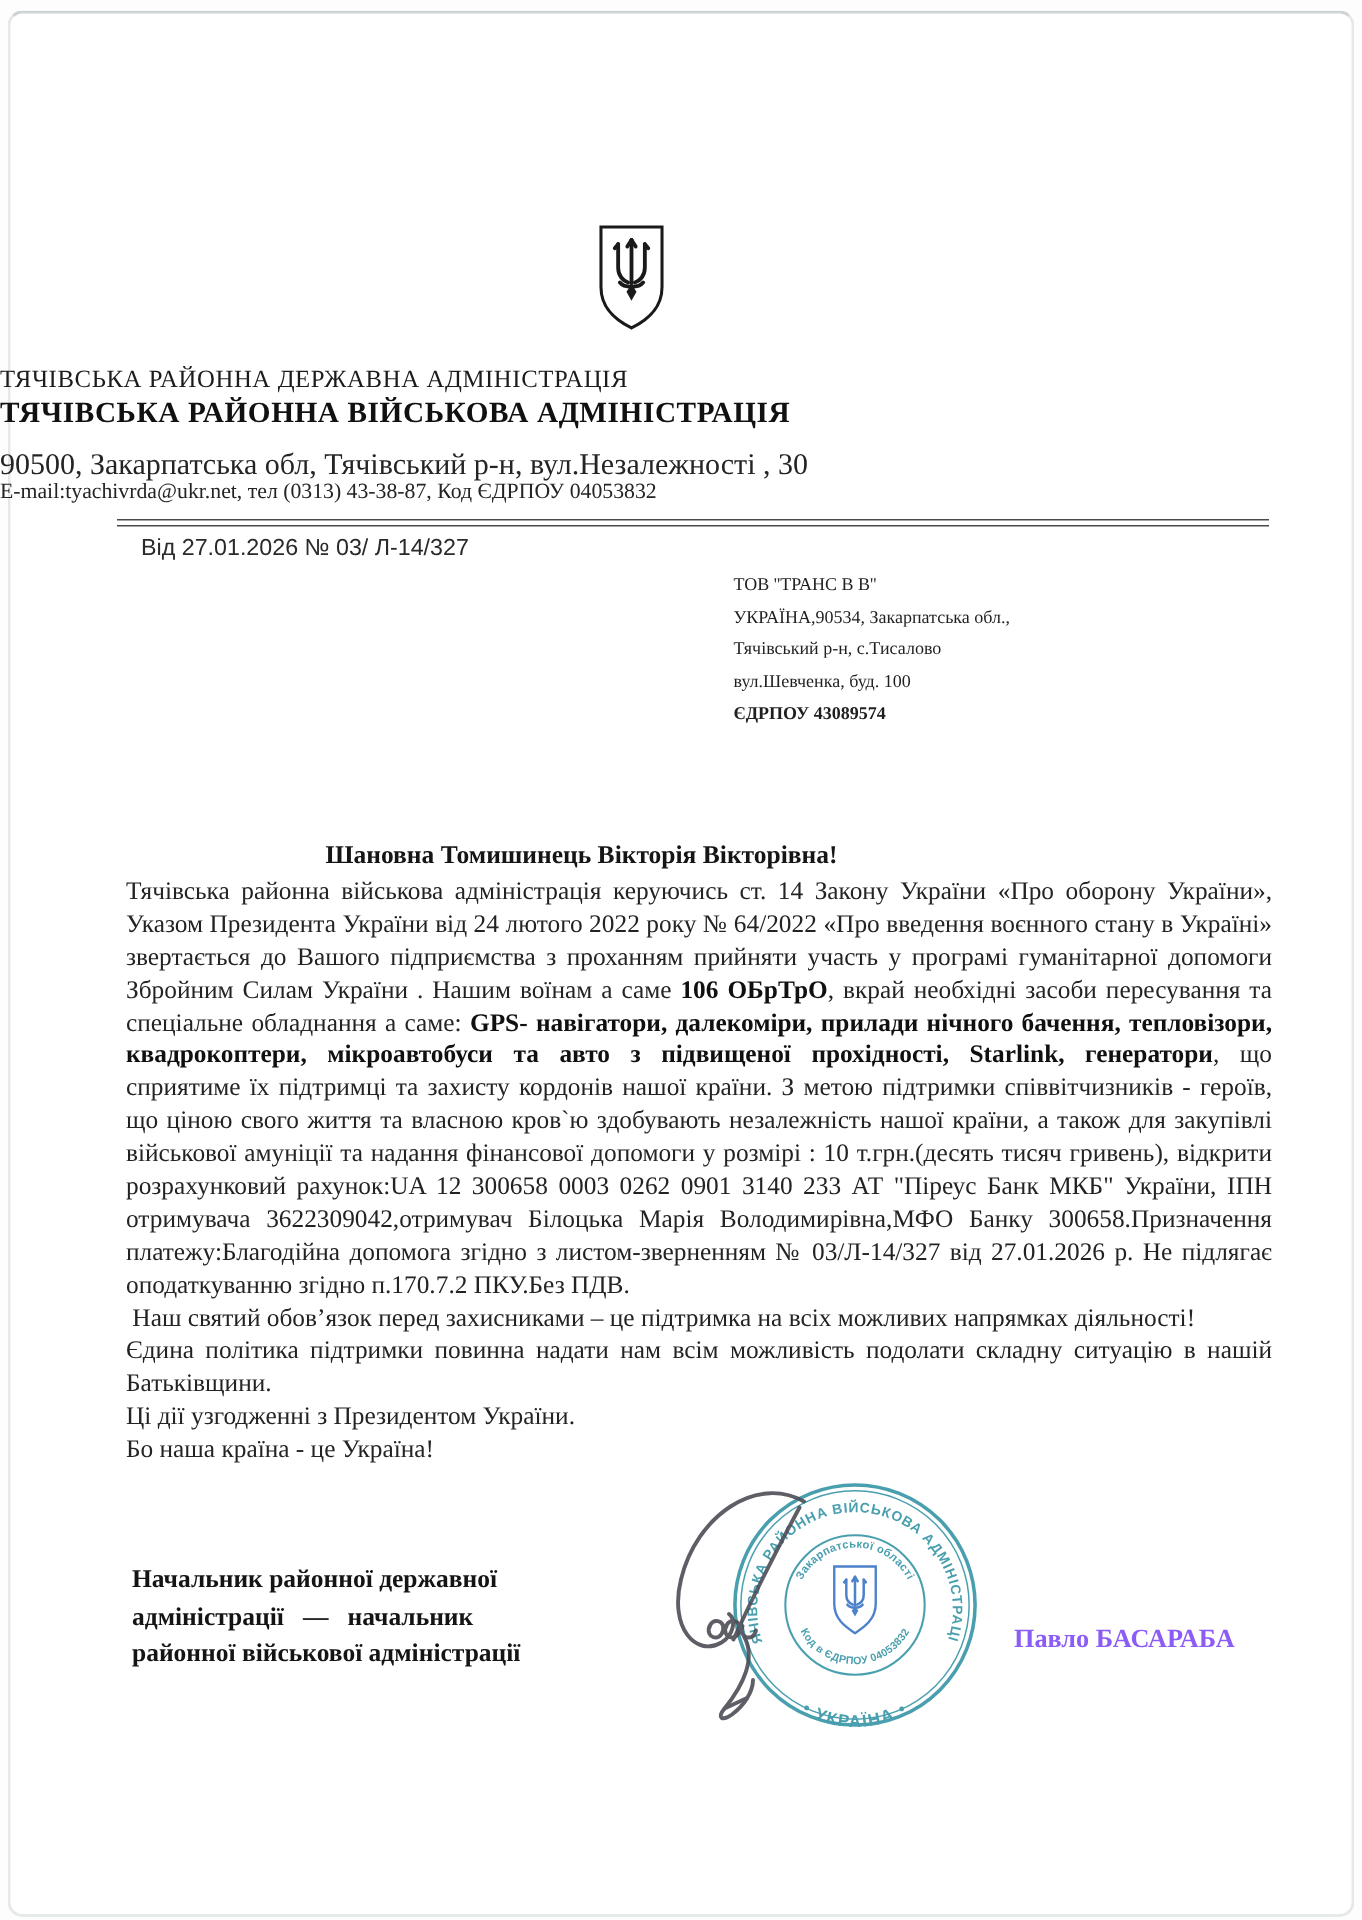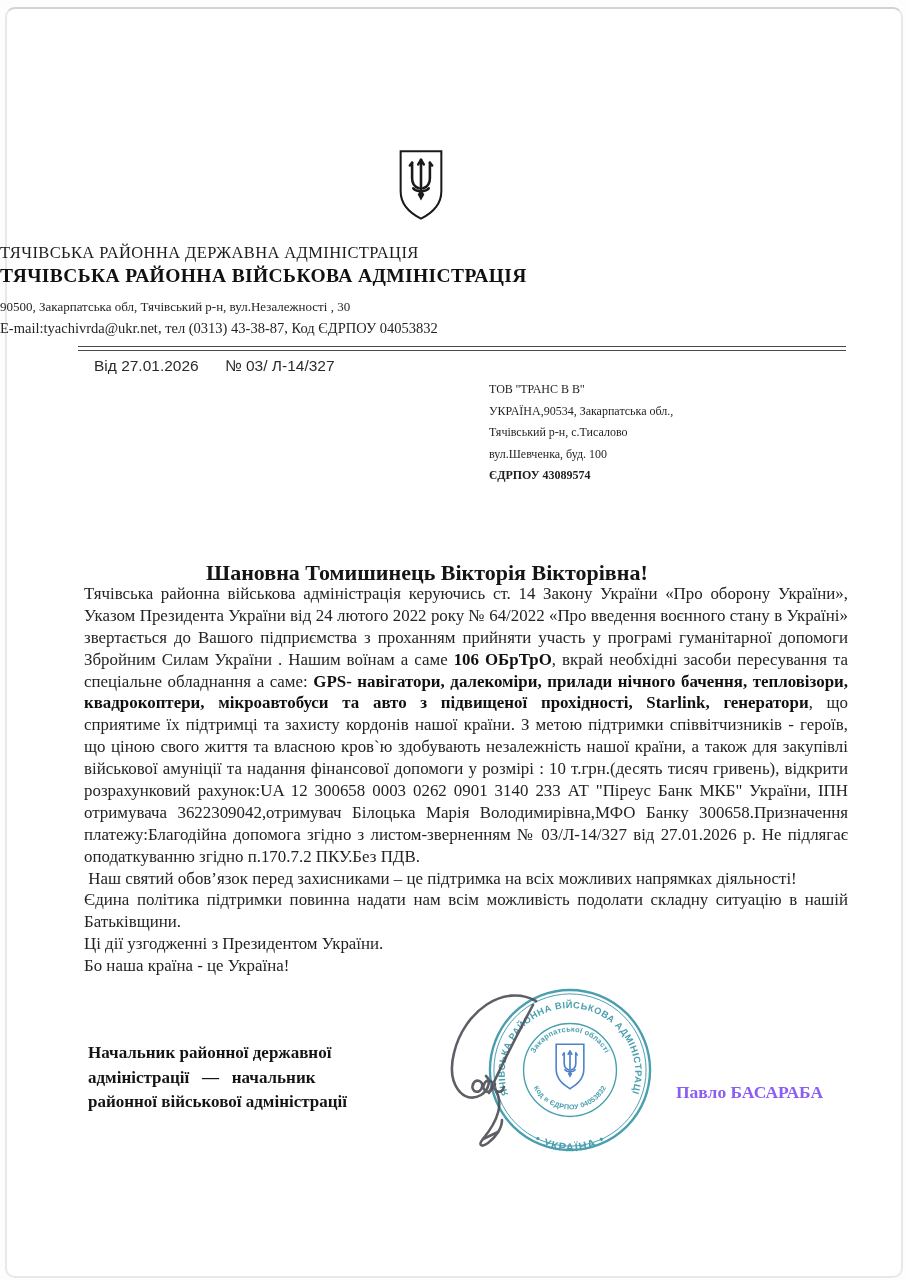--- a/index.html
+++ b/index.html
@@ -4,29 +4,29 @@
 <style>
   html,body{margin:0;padding:0;}
   body{width:908px;height:1280px;background:#fdfdfd;position:relative;overflow:hidden;
        font-family:"Liberation Serif", serif;color:#212121;}
   .sheet{position:absolute;left:5px;right:5px;top:7px;bottom:2px;background:#fff;
          border:2px solid #e6e9ea;border-top-color:#ced3d5;border-radius:10px;}
   .abs{position:absolute;}
   .center{left:0;width:908px;}
   .h1{top:243px;font-size:16.5px;letter-spacing:.4px;color:#1c1c1c;}
   .h2{top:265px;font-size:19.5px;font-weight:bold;letter-spacing:.4px;color:#111;}
-  .addr1{top:299px;font-size:13px;color:#242424;}
+  .addr1{top:299px;font-size:20px;color:#242424;}
   .addr2{top:320px;font-size:14.5px;color:#242424;}
   .rule{top:346px;left:78px;width:768px;height:2.5px;
         border-top:1.7px solid #4a4a4a;border-bottom:1.7px solid #4a4a4a;}
   .ref{top:357px;left:94px;font-family:"Liberation Sans",sans-serif;font-size:15.5px;color:#2a2a2a;}
-  .ref .num{margin-left:22px;}
+  .ref .num{}
   .recipient{left:489px;top:379px;font-size:12px;line-height:21.6px;color:#1f1f1f;}
   .recipient .edrpou{font-weight:bold;}
-  .salutation{left:206px;top:560px;font-size:22px;font-weight:bold;color:#151515;}
+  .salutation{left:217px;top:560px;font-size:17px;font-weight:bold;color:#151515;}
   .bodytxt{left:84px;top:583px;width:764px;font-size:16.9px;color:#232323;}
   .bodytxt .line{height:21.9px;line-height:21.9px;white-space:nowrap;}
   .bodytxt .line.j{white-space:normal;text-align:justify;text-align-last:justify;}
   .bodytxt b{font-weight:bold;color:#101010;}
   .sig-title{left:88px;top:1041px;font-size:17px;font-weight:bold;line-height:24.6px;color:#141414;}
   .sig-name{left:676px;top:1082px;font-size:17.5px;font-weight:bold;color:#8b5cf6;}
   .emblem-svg{left:397px;top:149px;}
   .stamp-svg{left:486px;top:986px;opacity:.92;}
   .sign-svg{left:436px;top:981px;}
   .stamp-ring-text{font-family:"Liberation Sans",sans-serif;font-weight:bold;}

